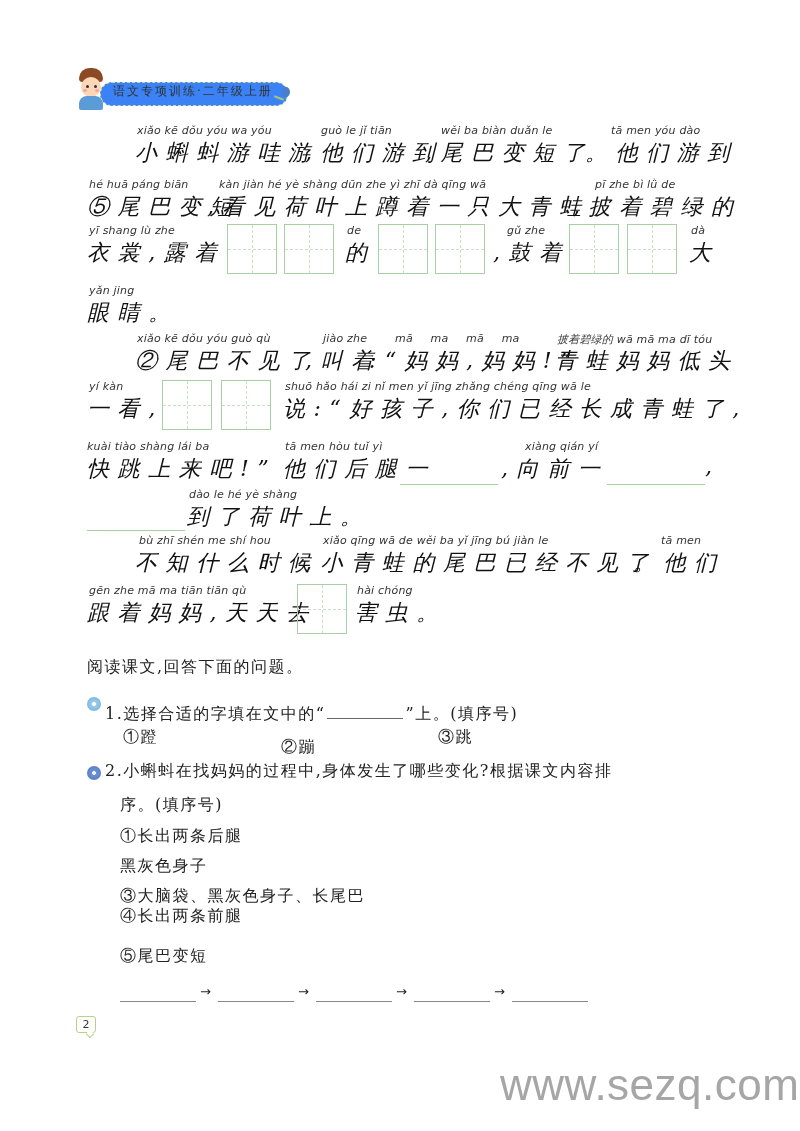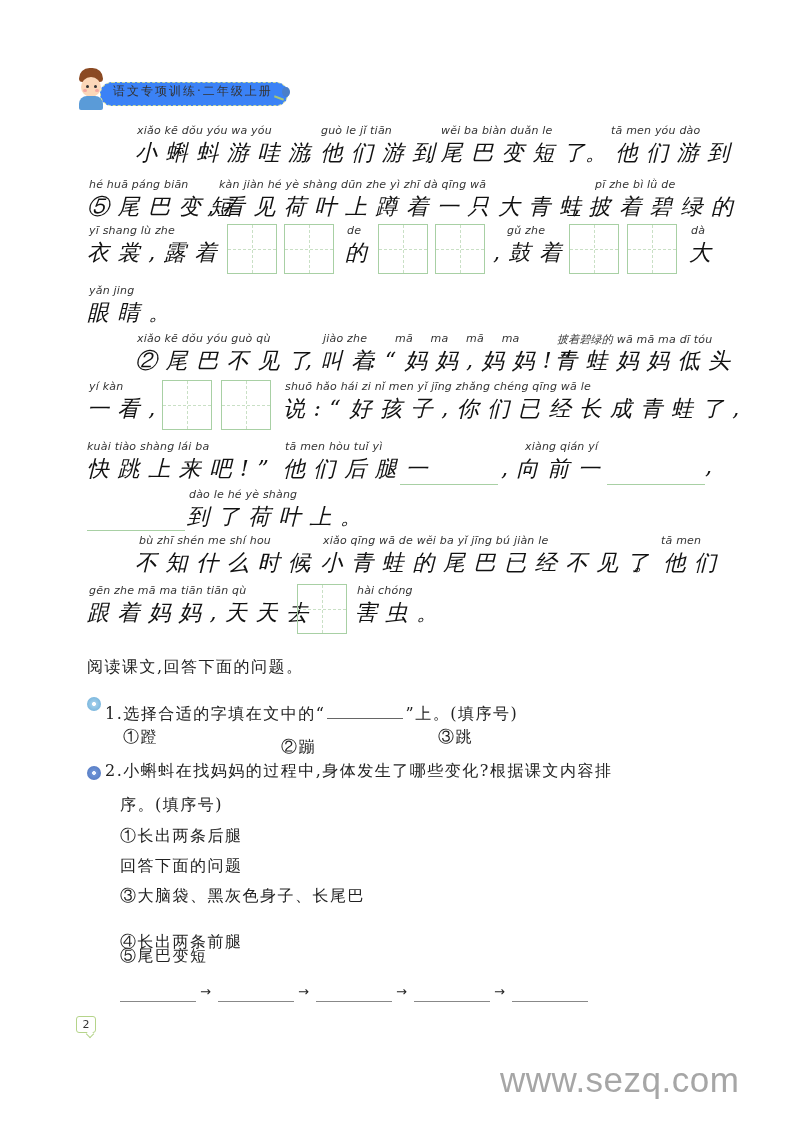--- a/index.html
+++ b/index.html
@@ -39,21 +39,21 @@
   .qblank { display: inline-block; width: 76px; border-bottom: 1px solid #666; height: 14px; vertical-align: baseline; margin: 0 2px; }
 
   .answer-row { position: absolute; left: 120px; top: 978px; height: 24px; width: 480px; }
   .ans-line { position: absolute; bottom: 0; height: 1px; background: #888; width: 76px; }
   .arrow { position: absolute; top: 6px; font-family: "DejaVu Sans", sans-serif; font-size: 13px; color: #222; }
 
   
   .page-num { position: absolute; left: 76px; top: 1016px; width: 20px; height: 17px; border: 1.5px solid #b5d48a; border-radius: 3px; background: #ffffff; display: flex; align-items: center; justify-content: center; font-family: "DejaVu Sans", sans-serif; font-size: 11px; color: #333; }
   .page-num::after { content: ""; position: absolute; left: 10px; bottom: -5px; width: 5px; height: 5px; border-right: 1.5px solid #b5d48a; border-bottom: 1.5px solid #b5d48a; background: #fff; transform: rotate(45deg); }
 
-  .watermark { position: absolute; left: 500px; top: 1060px; font-family: "Liberation Sans", sans-serif; font-size: 35px; color: #a6a6a6; letter-spacing: 0.5px; }
+  .watermark { position: absolute; left: 500px; top: 1060px; font-family: "Liberation Sans", sans-serif; font-size: 44px; color: #a6a6a6; letter-spacing: 0.5px; }
 </style>
 </head>
 <body>
 
 <div class="header">
   <div class="avatar">
     <div class="hair"></div>
     <div class="face"></div>
     <div class="eye" style="left:12px"></div>
     <div class="eye" style="left:20px"></div>
@@ -236,23 +236,23 @@
   <div class="q-text" style="left:123px; top:727px;">①蹬</div>
   <div class="q-text" style="left:281px; top:727px;margin-top:10px;">②蹦</div>
   <div class="q-text" style="left:438px; top:727px;">③跳</div>
 
   <div class="bullet dark" style="left:87px; top:766px;"></div>
   <div class="q-text" style="left:105px; top:761px;">
     <span>2.</span><span>小蝌蚪在找妈妈的过程中,身体发生了哪些变化?根据课文内容排</span>
   </div>
   <div class="q-text" style="left:120px; top:795px;">序。(填序号)</div>
   <div class="q-text" style="left:120px; top:826px;">①长出两条后腿</div>
-  <div class="q-text" style="left:120px; top:856px;">回答下面的问题</div>
+  <div class="q-text" style="left:120px; top:856px;">黑灰色身子</div>
   <div class="q-text" style="left:120px; top:886px;font-family:Liberation Mono, monospace;">③大脑袋、黑灰色身子、长尾巴</div>
-  <div class="q-text" style="left:120px; top:932px;font-family:Liberation Mono, monospace;">④长出两条前腿</div>
+  <div class="q-text" style="left:120px; top:906px;font-family:Liberation Mono, monospace;">④长出两条前腿</div>
   <div class="q-text" style="left:120px; top:946px;">⑤尾巴变短</div>
 
   <div class="answer-row">
     <div class="ans-line" style="left:0"></div>
     <span class="arrow" style="left:80px">→</span>
     <div class="ans-line" style="left:98px"></div>
     <span class="arrow" style="left:178px">→</span>
     <div class="ans-line" style="left:196px"></div>
     <span class="arrow" style="left:276px">→</span>
     <div class="ans-line" style="left:294px"></div>

